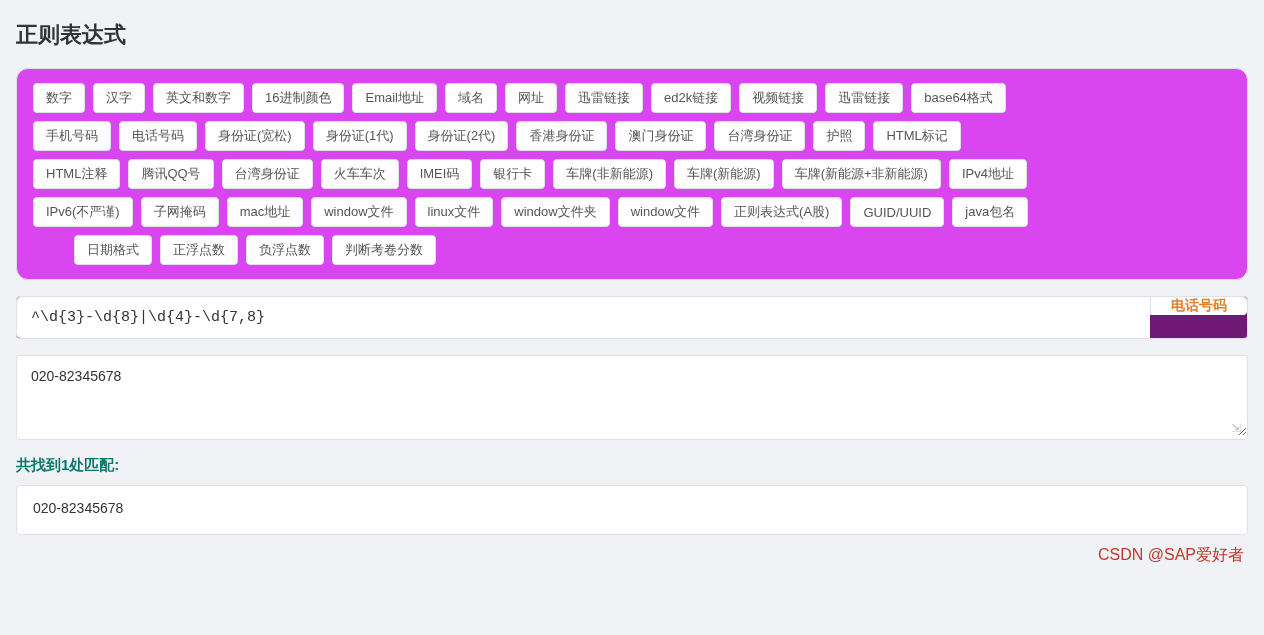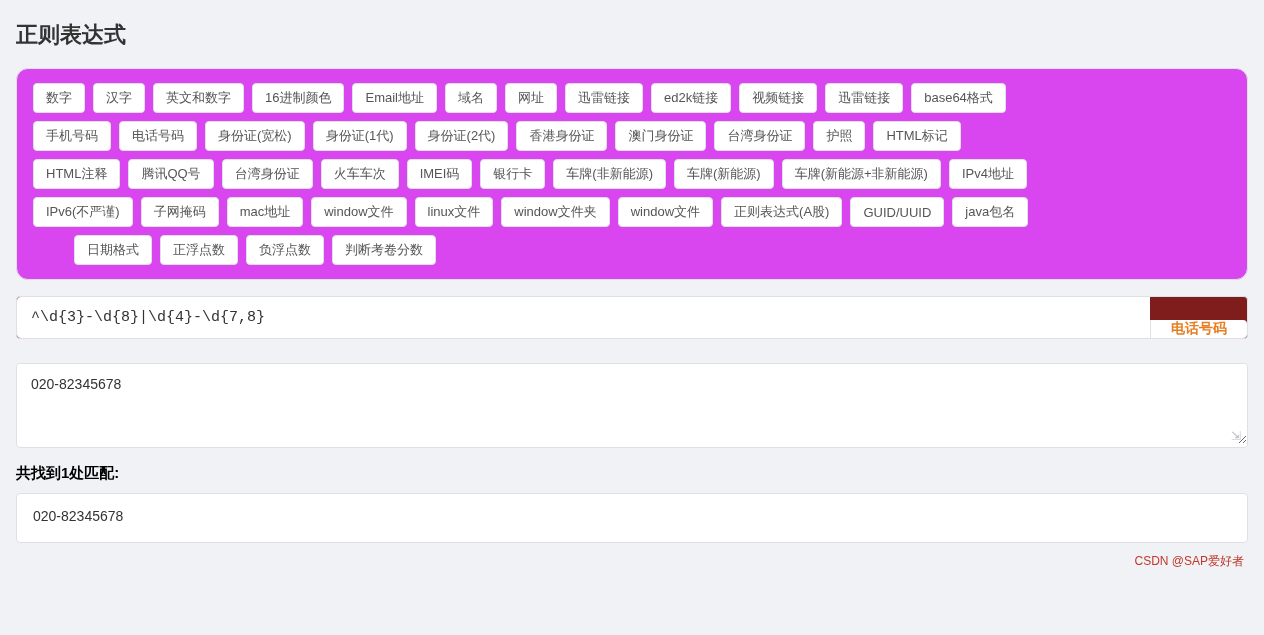--- a/index.html
+++ b/index.html
@@ -48,26 +48,26 @@
       border: 1px solid #dde1e7;
       border-radius: 4px;
       background: #fff;
       color: #555;
       font-size: 13px;
       cursor: pointer;
       white-space: nowrap;
       transition: background 0.15s, border-color 0.15s;
     }
     .regex-input-panel {
-      background: #7f1d1d;
-      border: 1px solid #dde1e7;
-      border-radius: 4px;
-      margin-bottom: 24px;
+      background: #701a75;
+      border: 1px solid #dde1e7;
+      border-radius: 4px;
+      margin-bottom: 16px;
       display: flex;
-      align-items: flex-end;
+      align-items: flex-start;
     }
     .regex-input {
       flex: 1;
       border: none;
       outline: none;
       padding: 12px 14px;
       font-size: 15px;
       color: #333;
       font-family: "Consolas", "Courier New", monospace;
       border-radius: 4px 0 0 4px;
@@ -108,38 +108,38 @@
     .resize-indicator {
       position: absolute;
       bottom: 4px;
       right: 6px;
       color: #bbb;
       font-size: 12px;
     }
     .result-label {
       font-size: 15px;
       font-weight: bold;
-      color: #000000;
+      color: #0f766e;
       margin-bottom: 10px;
     }
     .result-panel {
       background: #fff;
       border: 1px solid #dde1e7;
       border-radius: 4px;
       padding: 14px 16px;
       min-height: 50px;
     }
     .result-text {
       font-size: 14px;
       color: #333;
     }
     .footer {
       text-align: right;
       color: #999;
-      font-size: 12px;
+      font-size: 16px;
       margin-top: 10px;
       padding-right: 4px;
     }
     .footer span {
       color: #c0392b;
     }
   </style>
 </head>
 <body>
 

